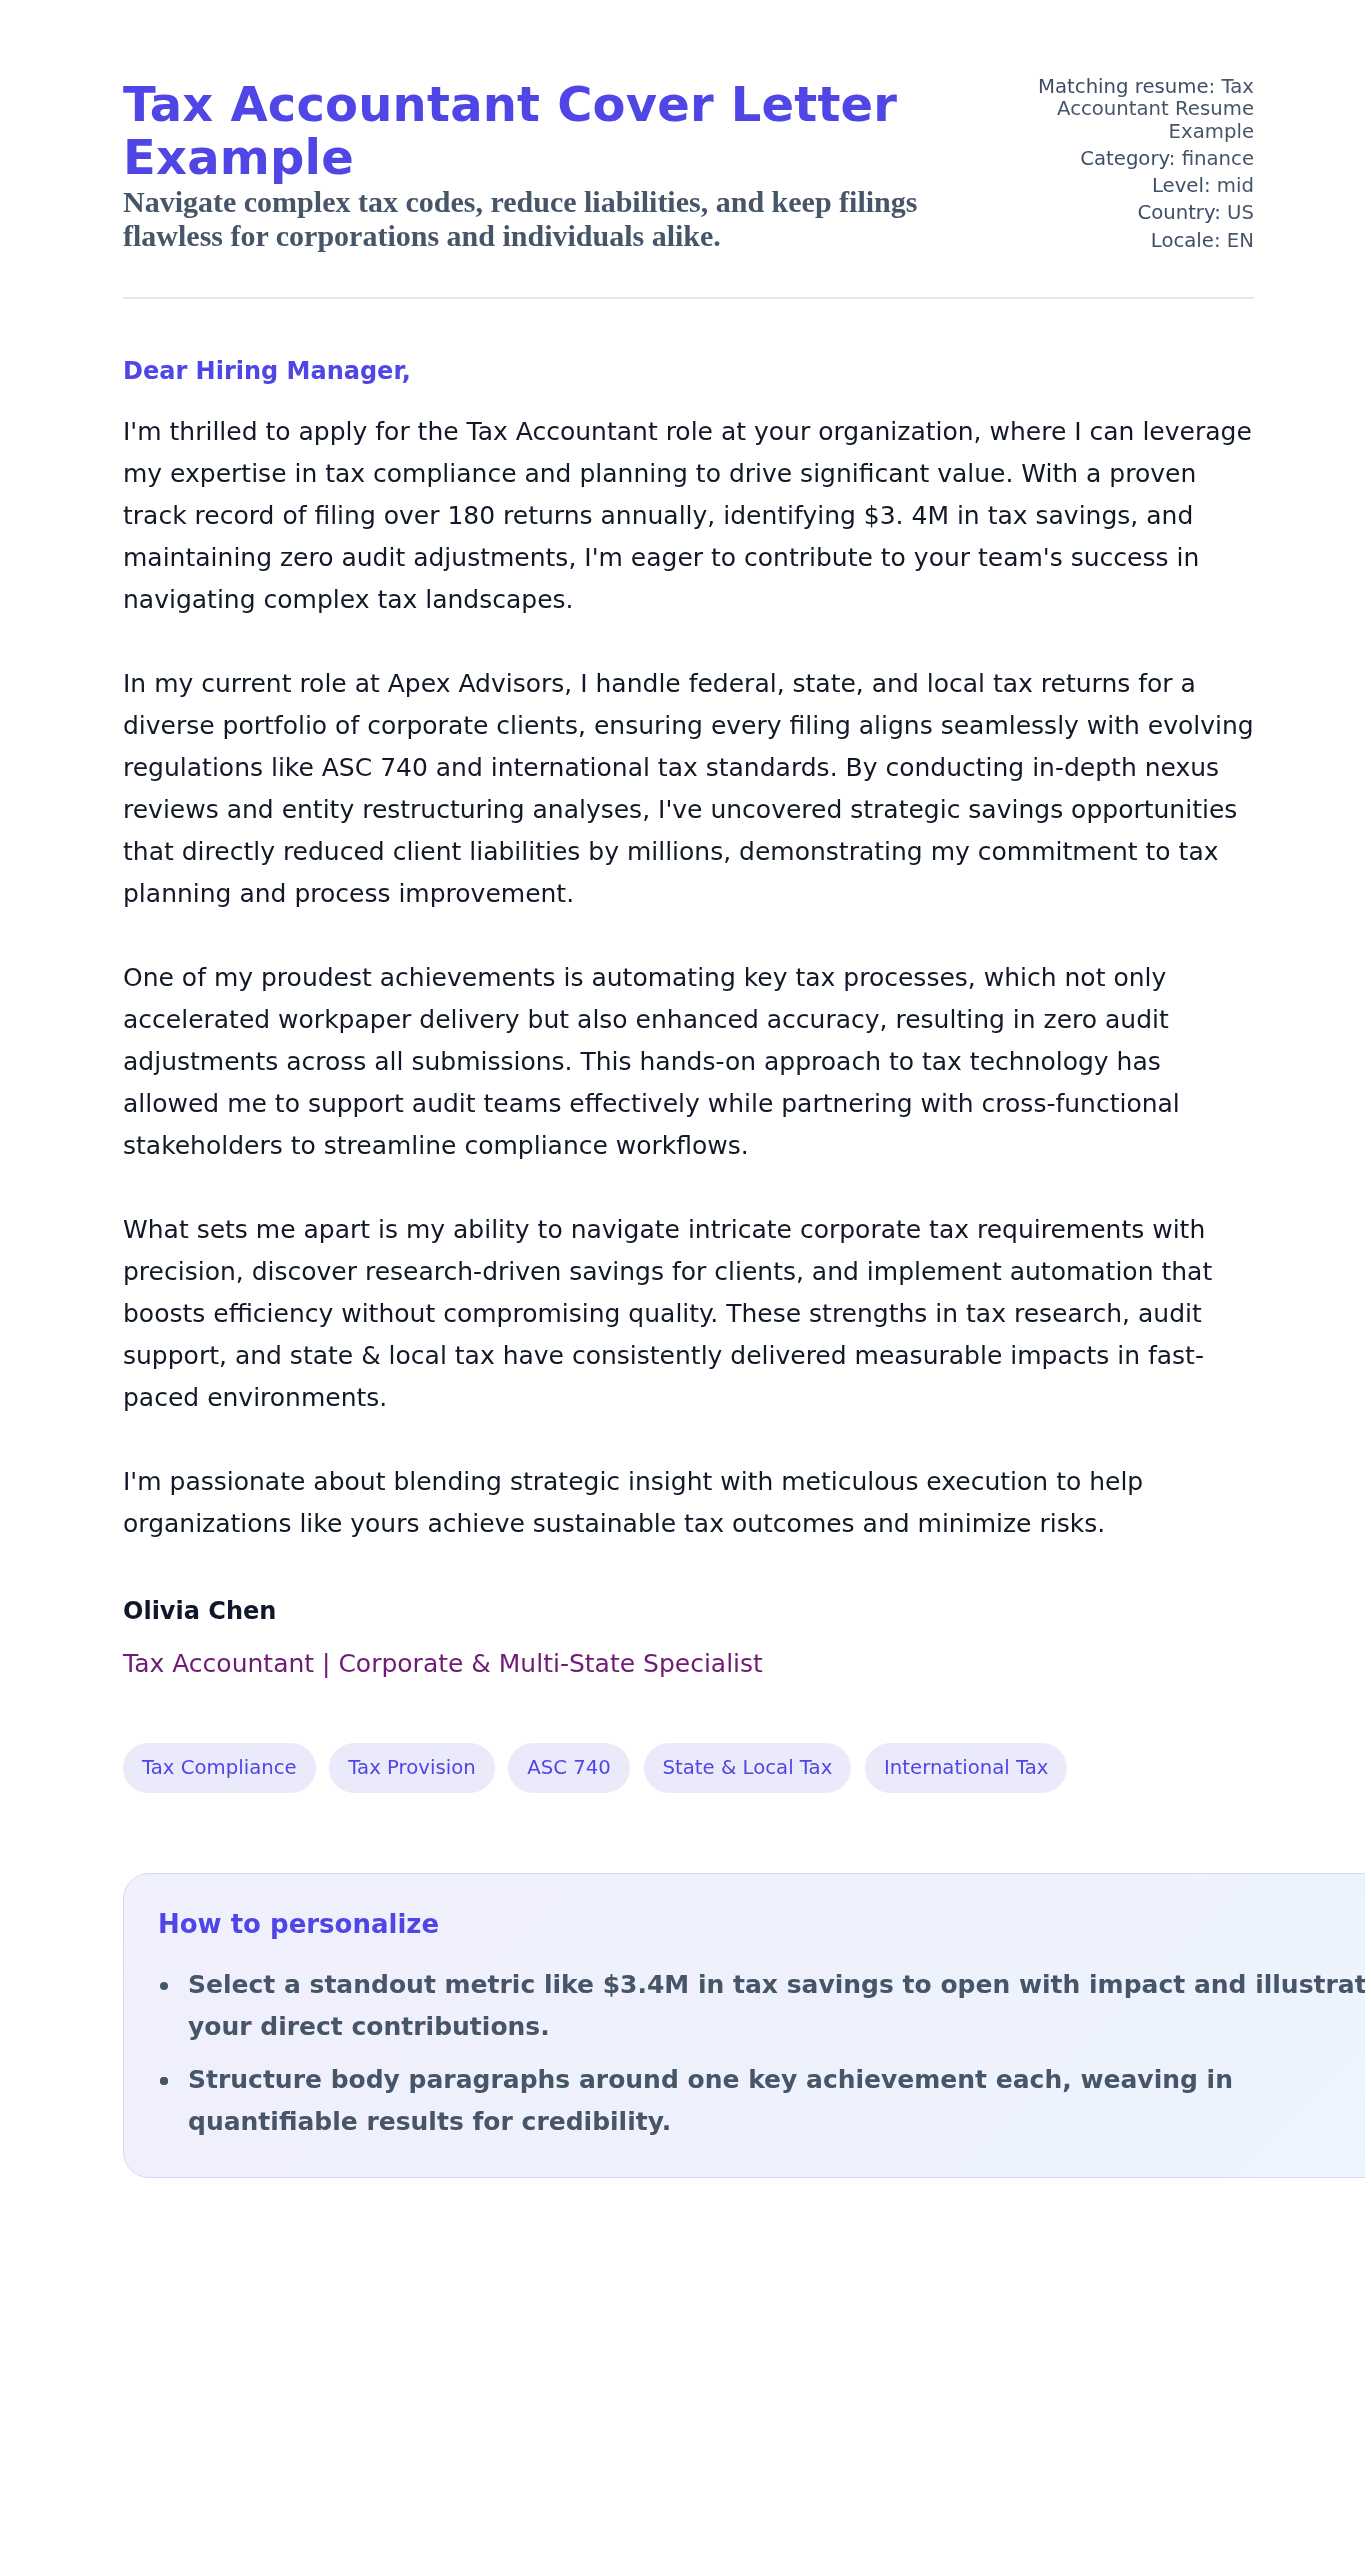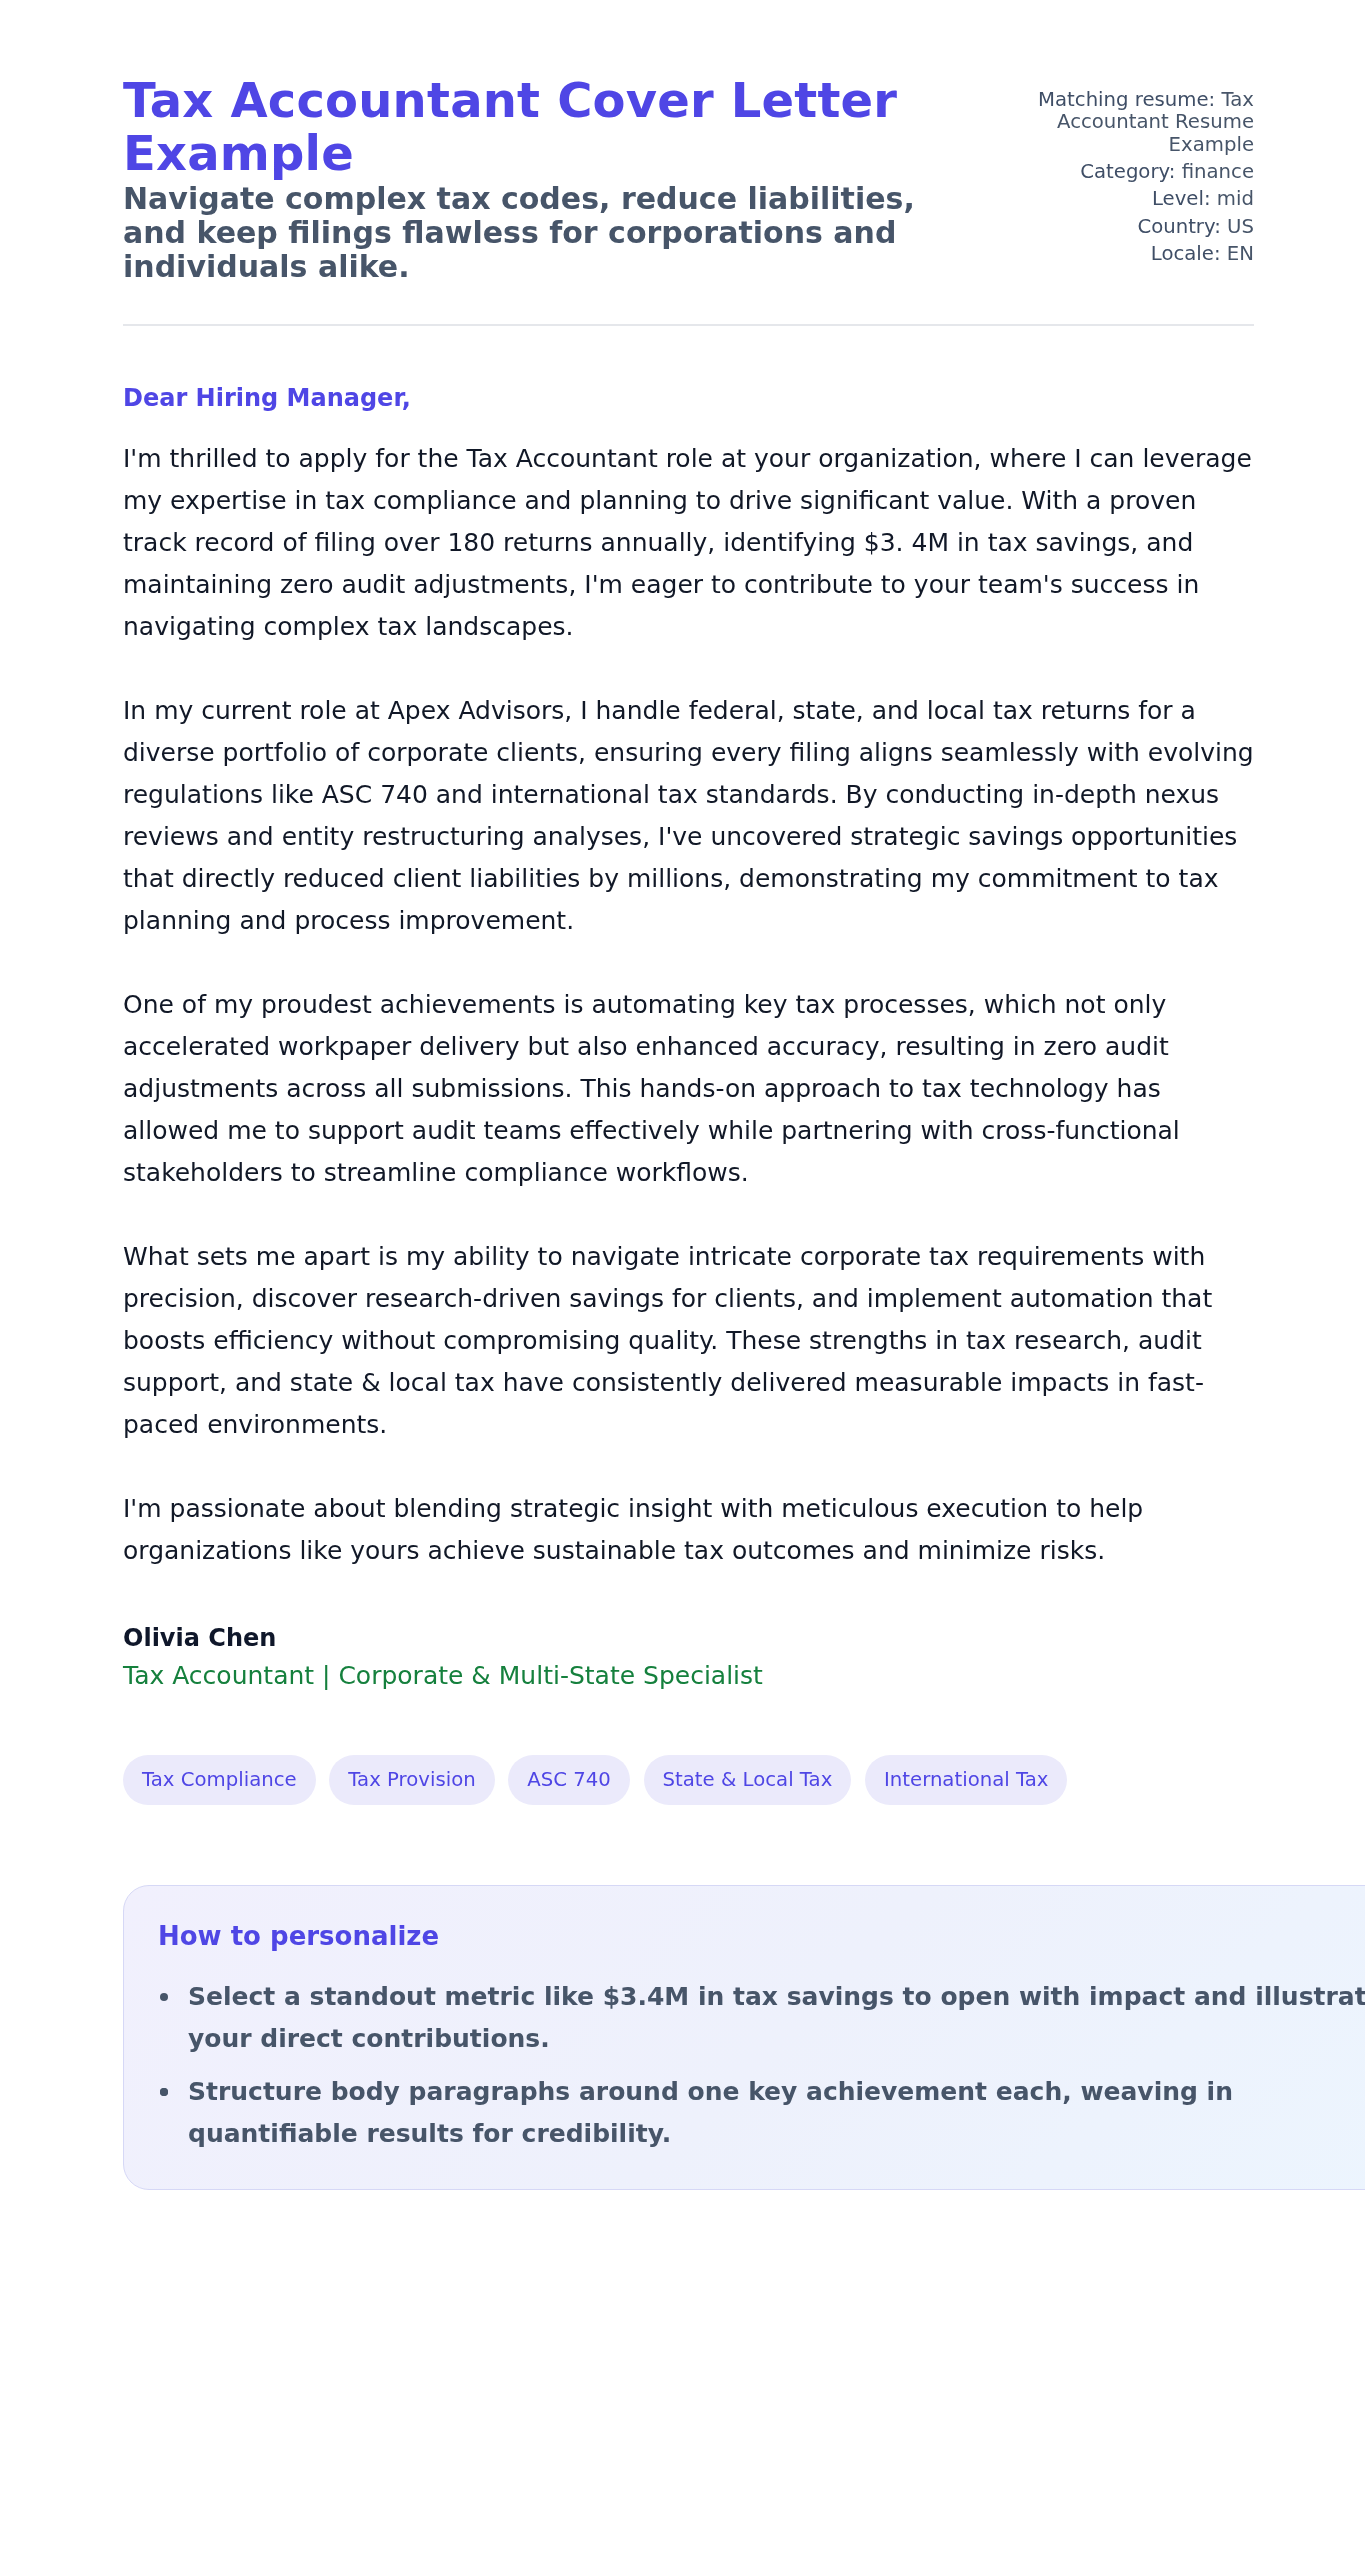--- a/index.html
+++ b/index.html
@@ -29,20 +29,21 @@
       font-weight: 700;
       color: #4f46e5;
       letter-spacing: 0.2px;
     }
     .subtitle {
       font-size: 30px;
       line-height: 34px;
       font-weight: 700;
       color: #475569;
       margin-top: 1.6px;
+      font-family: Liberation Serif, serif;
     }
     .meta {
       width: 241px;
       text-align: right;
       font-size: 19.7px;
       line-height: 22.5px;
       color: #475569;
       margin-top: 1.6px;
     }
     .meta-row { margin-bottom: 4.8px; }
@@ -65,23 +66,23 @@
     }
     .signature { margin-top: 50px; }
     .sig-name {
       font-size: 24px;
       font-weight: 700;
       color: #0f172a;
       line-height: 32px;
     }
     .sig-title {
       font-size: 25px;
-      color: #15803d;
-      line-height: 32px;
-      margin-top: 6px;
+      color: #701a75;
+      line-height: 32px;
+      margin-top: 21px;
     }
     .chips {
       display: flex;
       gap: 13.7px;
       margin-top: 63px;
     }
     .chip {
       background: #ebeafb;
       color: #4f46e5;
       font-size: 19.7px;

